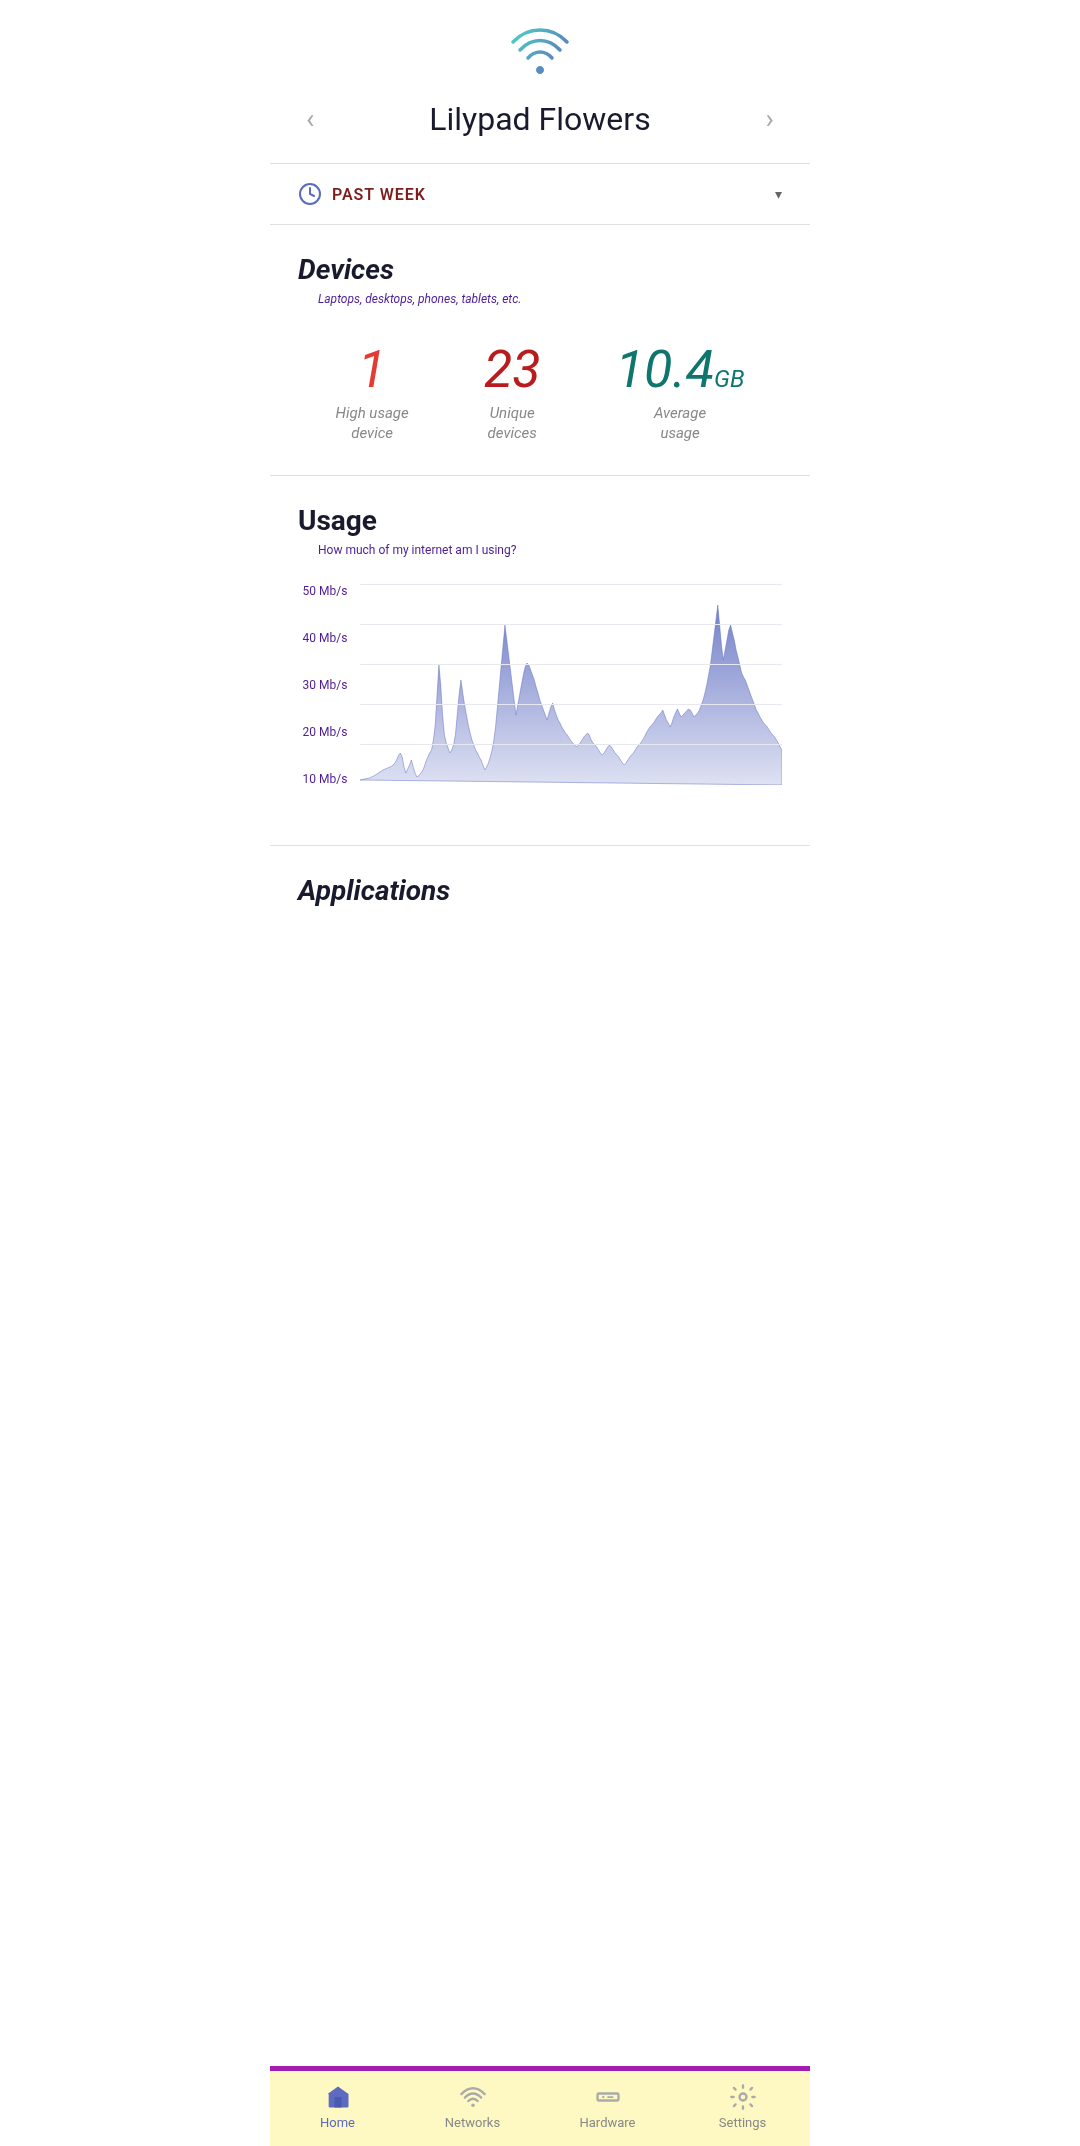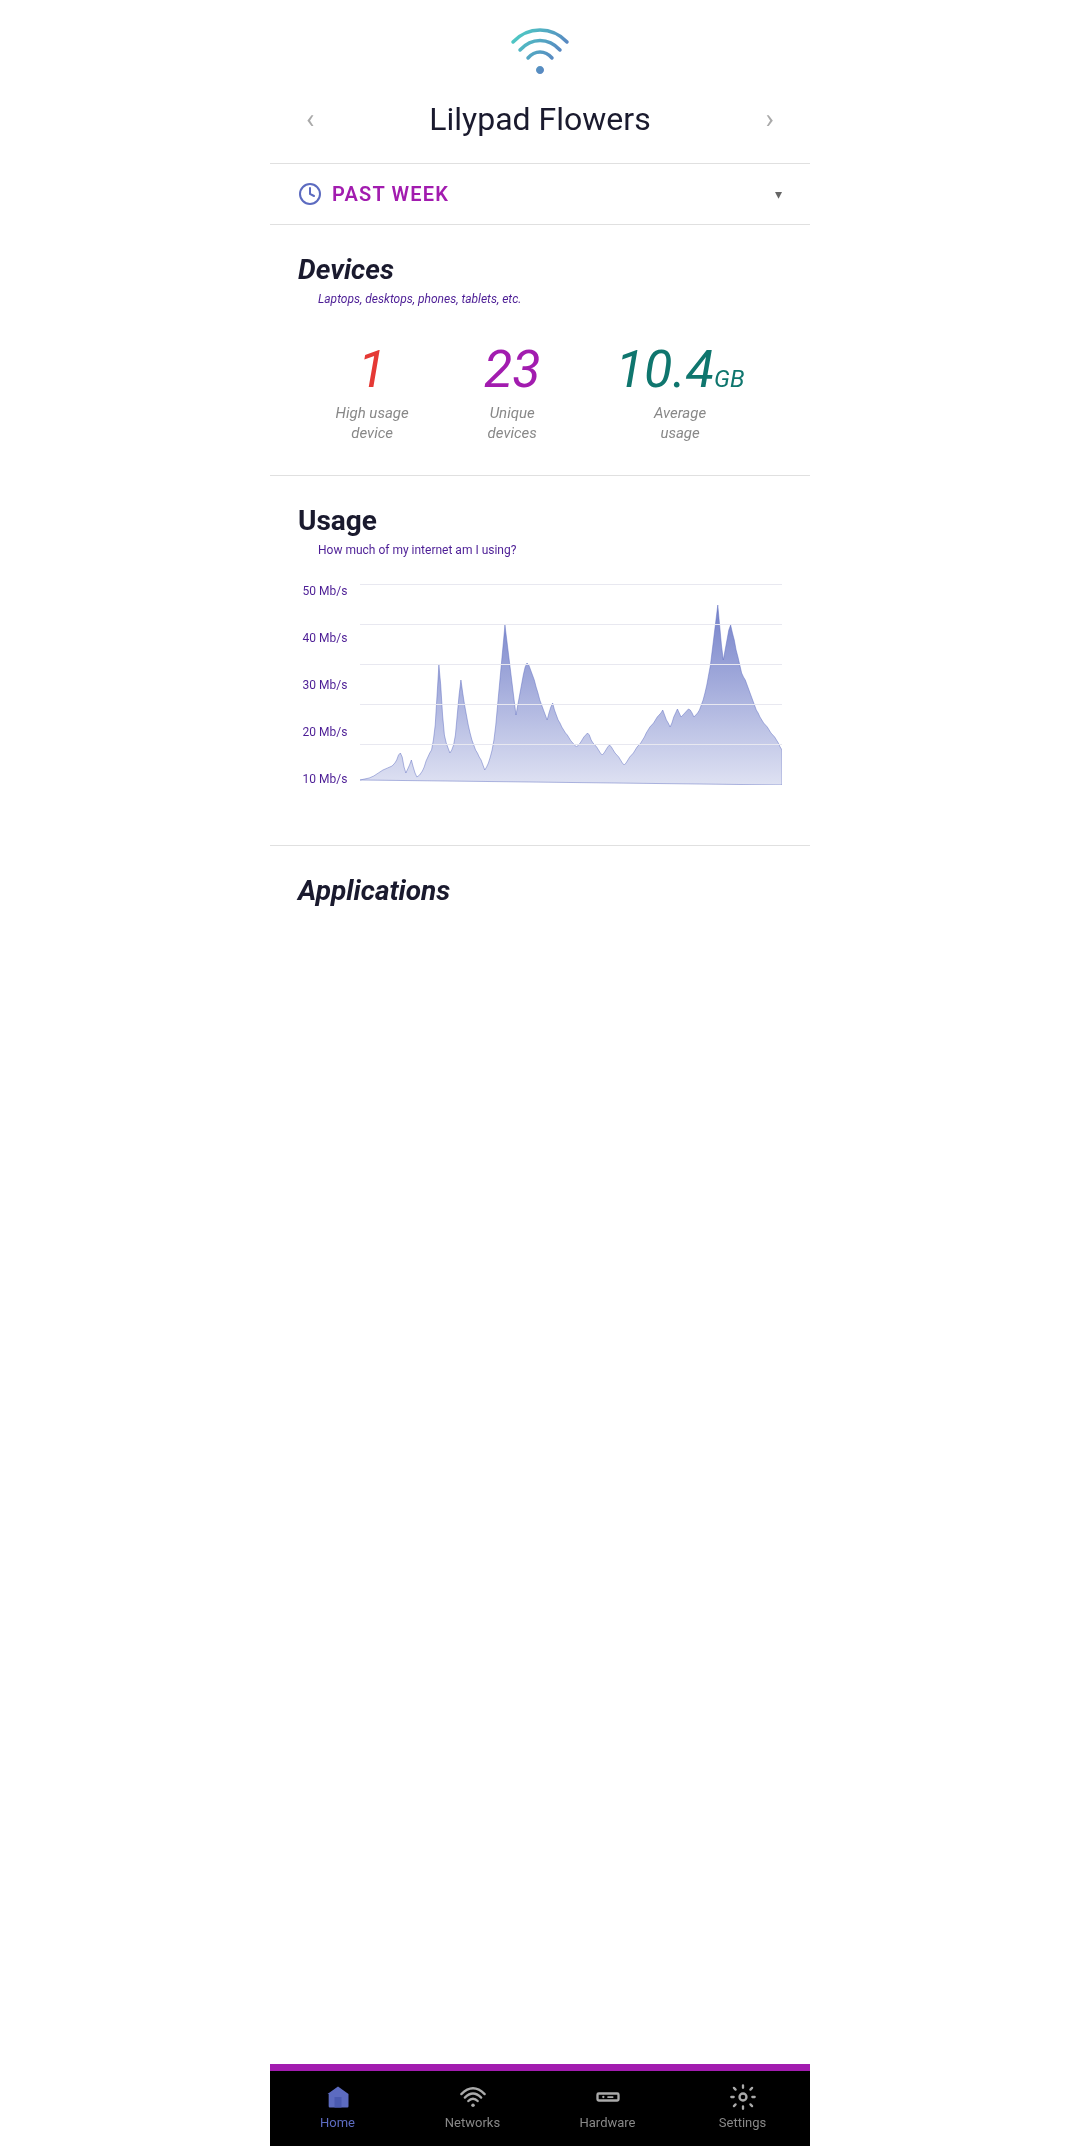--- a/index.html
+++ b/index.html
@@ -48,23 +48,23 @@
       align-items: center;
       justify-content: space-between;
       padding: 18px 28px;
     }
     .time-filter-left {
       display: flex;
       align-items: center;
       gap: 10px;
     }
     .time-filter-label {
-      font-size: 20px;
+      font-size: 16px;
       font-weight: 600;
-      color: #a21caf;
+      color: #7f1d1d;
       letter-spacing: 0.06em;
     }
     .dropdown-arrow { color: #666; font-size: 14px; }
     .section {
       padding: 28px 28px 0;
       font-style: italic;
     }
     .section-title {
       font-size: 28px;
       font-weight: 700;
@@ -89,21 +89,21 @@
       align-items: center;
       text-align: center;
     }
     .stat-number {
       font-size: 52px;
       font-weight: 400;
       line-height: 1;
       margin-bottom: 8px;
     }
     .stat-number.red { color: #e53935; }
-    .stat-number.purple { color: #a21caf; }
+    .stat-number.purple { color: #b91c1c; }
     .stat-number.purple-gb { color: #0f766e; }
     .stat-label {
       font-size: 15px;
       color: #888;
       line-height: 1.3;
     }
     .gb-suffix {
       font-size: 24px;
       font-weight: 400;
     }
@@ -162,22 +162,22 @@
       font-size: 12px;
       color: #aaa;
       text-align: center;
     }
     .bottom-nav {
       position: fixed;
       bottom: 0;
       left: 50%;
       transform: translateX(-50%);
       width: 540px;
-      background: #000000;
-      border-top: 7px solid #a21caf;
+      background: #fef9c3;
+      border-top: 5px solid #a21caf;
       display: flex;
       justify-content: space-around;
       padding: 12px 0 16px;
       z-index: 100;
       text-align: center;
     }
     .nav-item {
       display: flex;
       flex-direction: column;
       align-items: center;

